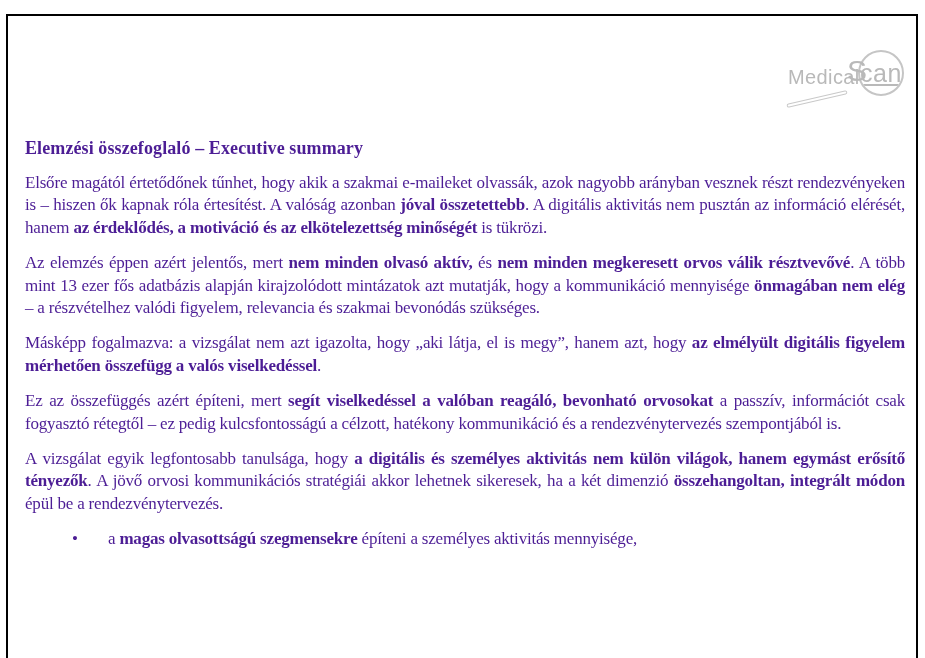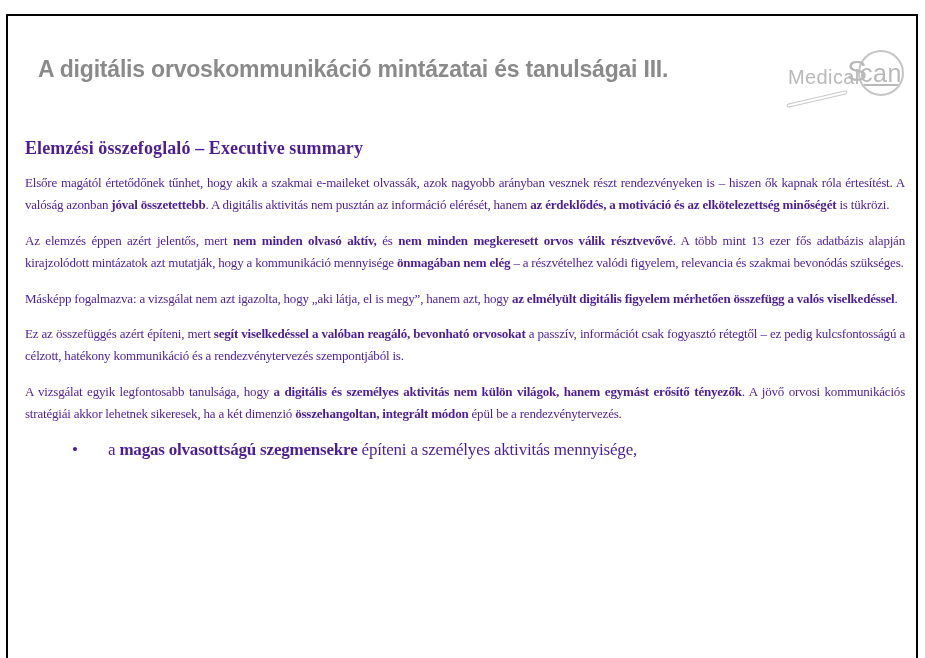--- a/index.html
+++ b/index.html
@@ -57,21 +57,21 @@
     padding: 0 11px 0 17px;
     color: #4c1d95;
   }
   .sec-heading {
     margin: 9px 0 0;
     font-size: 18px; line-height: 22px; font-weight: bold;
     letter-spacing: 0.1px;
   }
   .para, .intro {
     margin: 13px 0 0;
-    font-size: 13px; line-height: 22.4px;
+    font-size: 17px; line-height: 22.4px;
     letter-spacing: -0.2px;
   }
   .para { text-align: justify; }
   .para .b, .bullets .b { font-weight: bold; }
   .bullets {
     margin: 13px 0 0; padding: 0 0 0 83px;
     list-style: none;
   }
   .bullets li {
     position: relative;
@@ -79,21 +79,20 @@
     letter-spacing: -0.2px;
   }
   .bullets .marker { position: absolute; left: -36px; top: 0; }
 </style>
 </head>
 <body>
 
 <div class="frame">
 
   <div class="hdr">
-    <h1 class="page-title">A digitális orvoskommunikáció mintázatai és tanulságai III.</h1>
 
     <div class="logo">
       <span class="logo-word">Medical</span>
       <span class="logo-s">S</span>
       <span class="logo-lens">
         <span class="logo-can">can</span>
       </span>
       <span class="logo-handle"></span>
     </div>
   </div>

